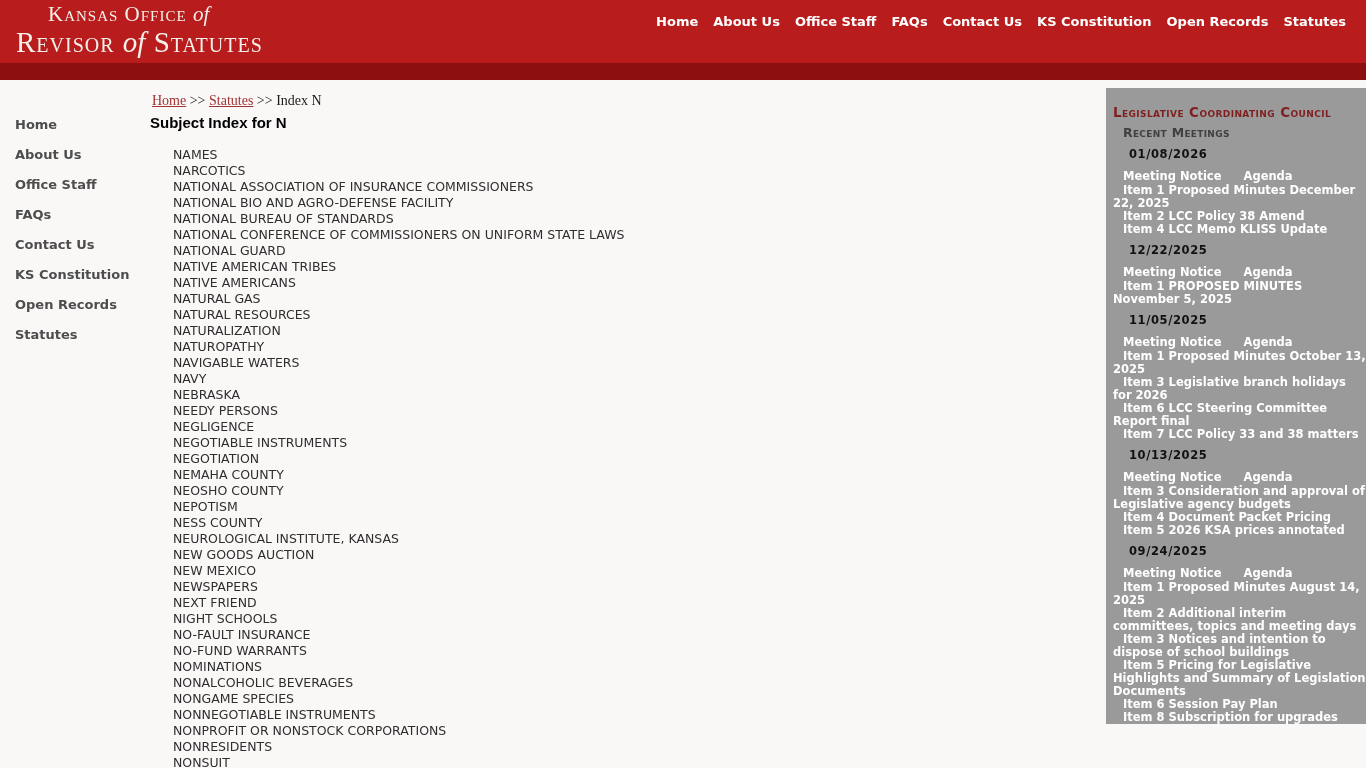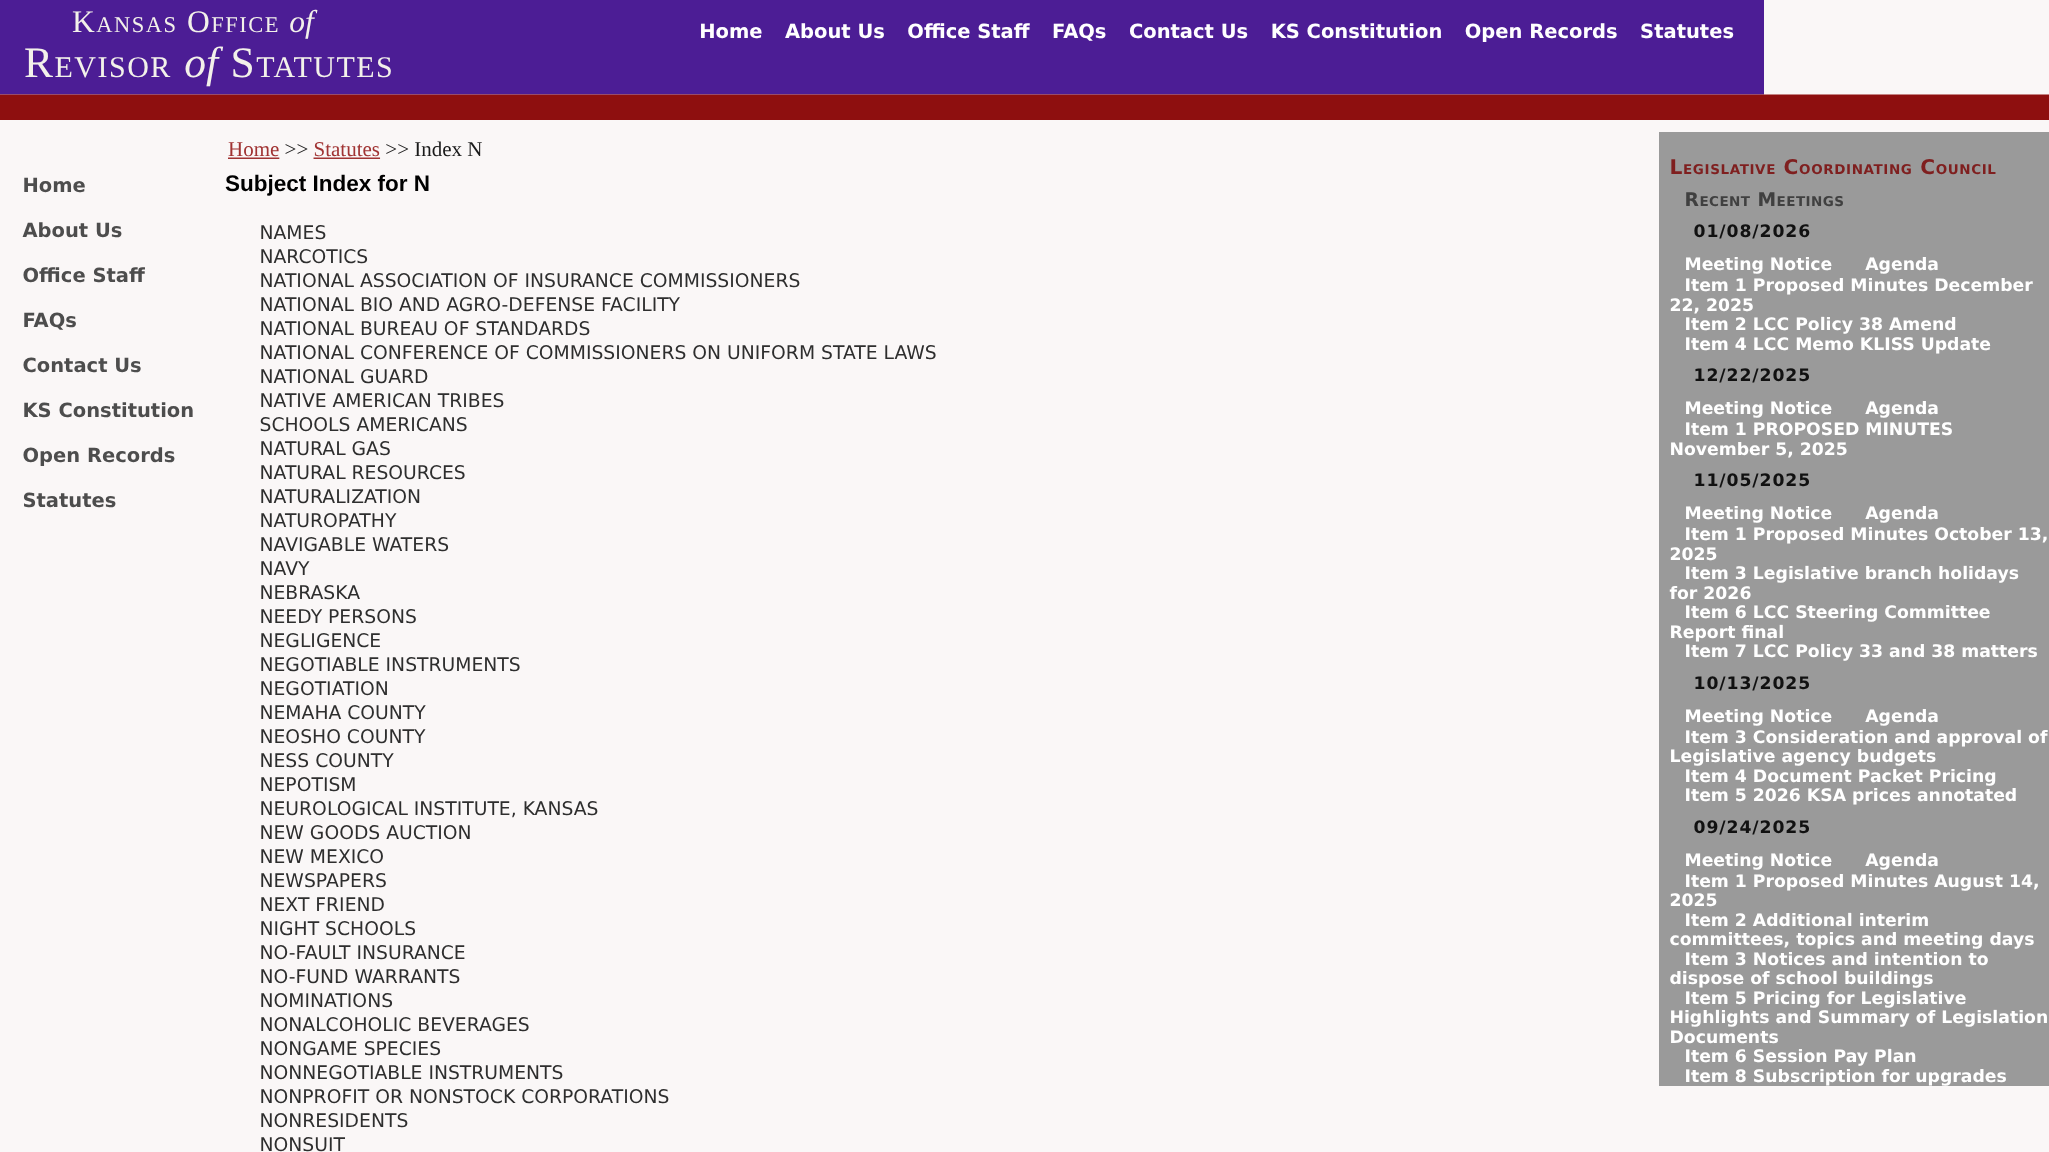--- a/index.html
+++ b/index.html
@@ -4,22 +4,22 @@
 <style>
   * { box-sizing: border-box; }
   html,body { margin:0; padding:0; }
   body {
     width:1366px; height:768px; overflow:hidden; position:relative;
     background:#faf7f7;
     font-family:"DejaVu Sans", sans-serif;
   }
   
   .site-header {
-    position:absolute; top:0; left:0; width:1176px; height:63px;
-    background:#4c1d95;
+    position:absolute; top:0; left:0; width:1366px; height:63px;
+    background:#b91c1c;
   }
   .red-bar {
     position:absolute; top:63px; left:0; width:1366px; height:17px;
     background:#8e0f0f;
   }
   .logo { position:absolute; top:2px; left:16px; color:#f3f1ea; font-family:"Liberation Serif", serif; }
   .logo-line1 { font-variant:small-caps; font-size:21px; letter-spacing:1px; padding-left:32px; line-height:24px; }
   .logo-line2 { font-variant:small-caps; font-size:29px; letter-spacing:1px; line-height:32px; }
   .logo i { font-variant:normal; font-style:italic; letter-spacing:0; }
   .top-nav {
@@ -118,36 +118,36 @@
   <div class="page-title">Subject Index for N</div>
   <div class="index-list" id="index-list">
       <a class="index-term">NAMES</a>
       <a class="index-term">NARCOTICS</a>
       <a class="index-term">NATIONAL ASSOCIATION OF INSURANCE COMMISSIONERS</a>
       <a class="index-term">NATIONAL BIO AND AGRO-DEFENSE FACILITY</a>
       <a class="index-term">NATIONAL BUREAU OF STANDARDS</a>
       <a class="index-term">NATIONAL CONFERENCE OF COMMISSIONERS ON UNIFORM STATE LAWS</a>
       <a class="index-term">NATIONAL GUARD</a>
       <a class="index-term">NATIVE AMERICAN TRIBES</a>
-      <a class="index-term">SCHOOLS AMERICANS</a>
+      <a class="index-term">NATIVE AMERICANS</a>
       <a class="index-term">NATURAL GAS</a>
       <a class="index-term">NATURAL RESOURCES</a>
       <a class="index-term">NATURALIZATION</a>
       <a class="index-term">NATUROPATHY</a>
       <a class="index-term">NAVIGABLE WATERS</a>
       <a class="index-term">NAVY</a>
       <a class="index-term">NEBRASKA</a>
       <a class="index-term">NEEDY PERSONS</a>
       <a class="index-term">NEGLIGENCE</a>
       <a class="index-term">NEGOTIABLE INSTRUMENTS</a>
       <a class="index-term">NEGOTIATION</a>
       <a class="index-term">NEMAHA COUNTY</a>
       <a class="index-term">NEOSHO COUNTY</a>
+      <a class="index-term">NEPOTISM</a>
       <a class="index-term">NESS COUNTY</a>
-      <a class="index-term">NEPOTISM</a>
       <a class="index-term">NEUROLOGICAL INSTITUTE, KANSAS</a>
       <a class="index-term">NEW GOODS AUCTION</a>
       <a class="index-term">NEW MEXICO</a>
       <a class="index-term">NEWSPAPERS</a>
       <a class="index-term">NEXT FRIEND</a>
       <a class="index-term">NIGHT SCHOOLS</a>
       <a class="index-term">NO-FAULT INSURANCE</a>
       <a class="index-term">NO-FUND WARRANTS</a>
       <a class="index-term">NOMINATIONS</a>
       <a class="index-term">NONALCOHOLIC BEVERAGES</a>

